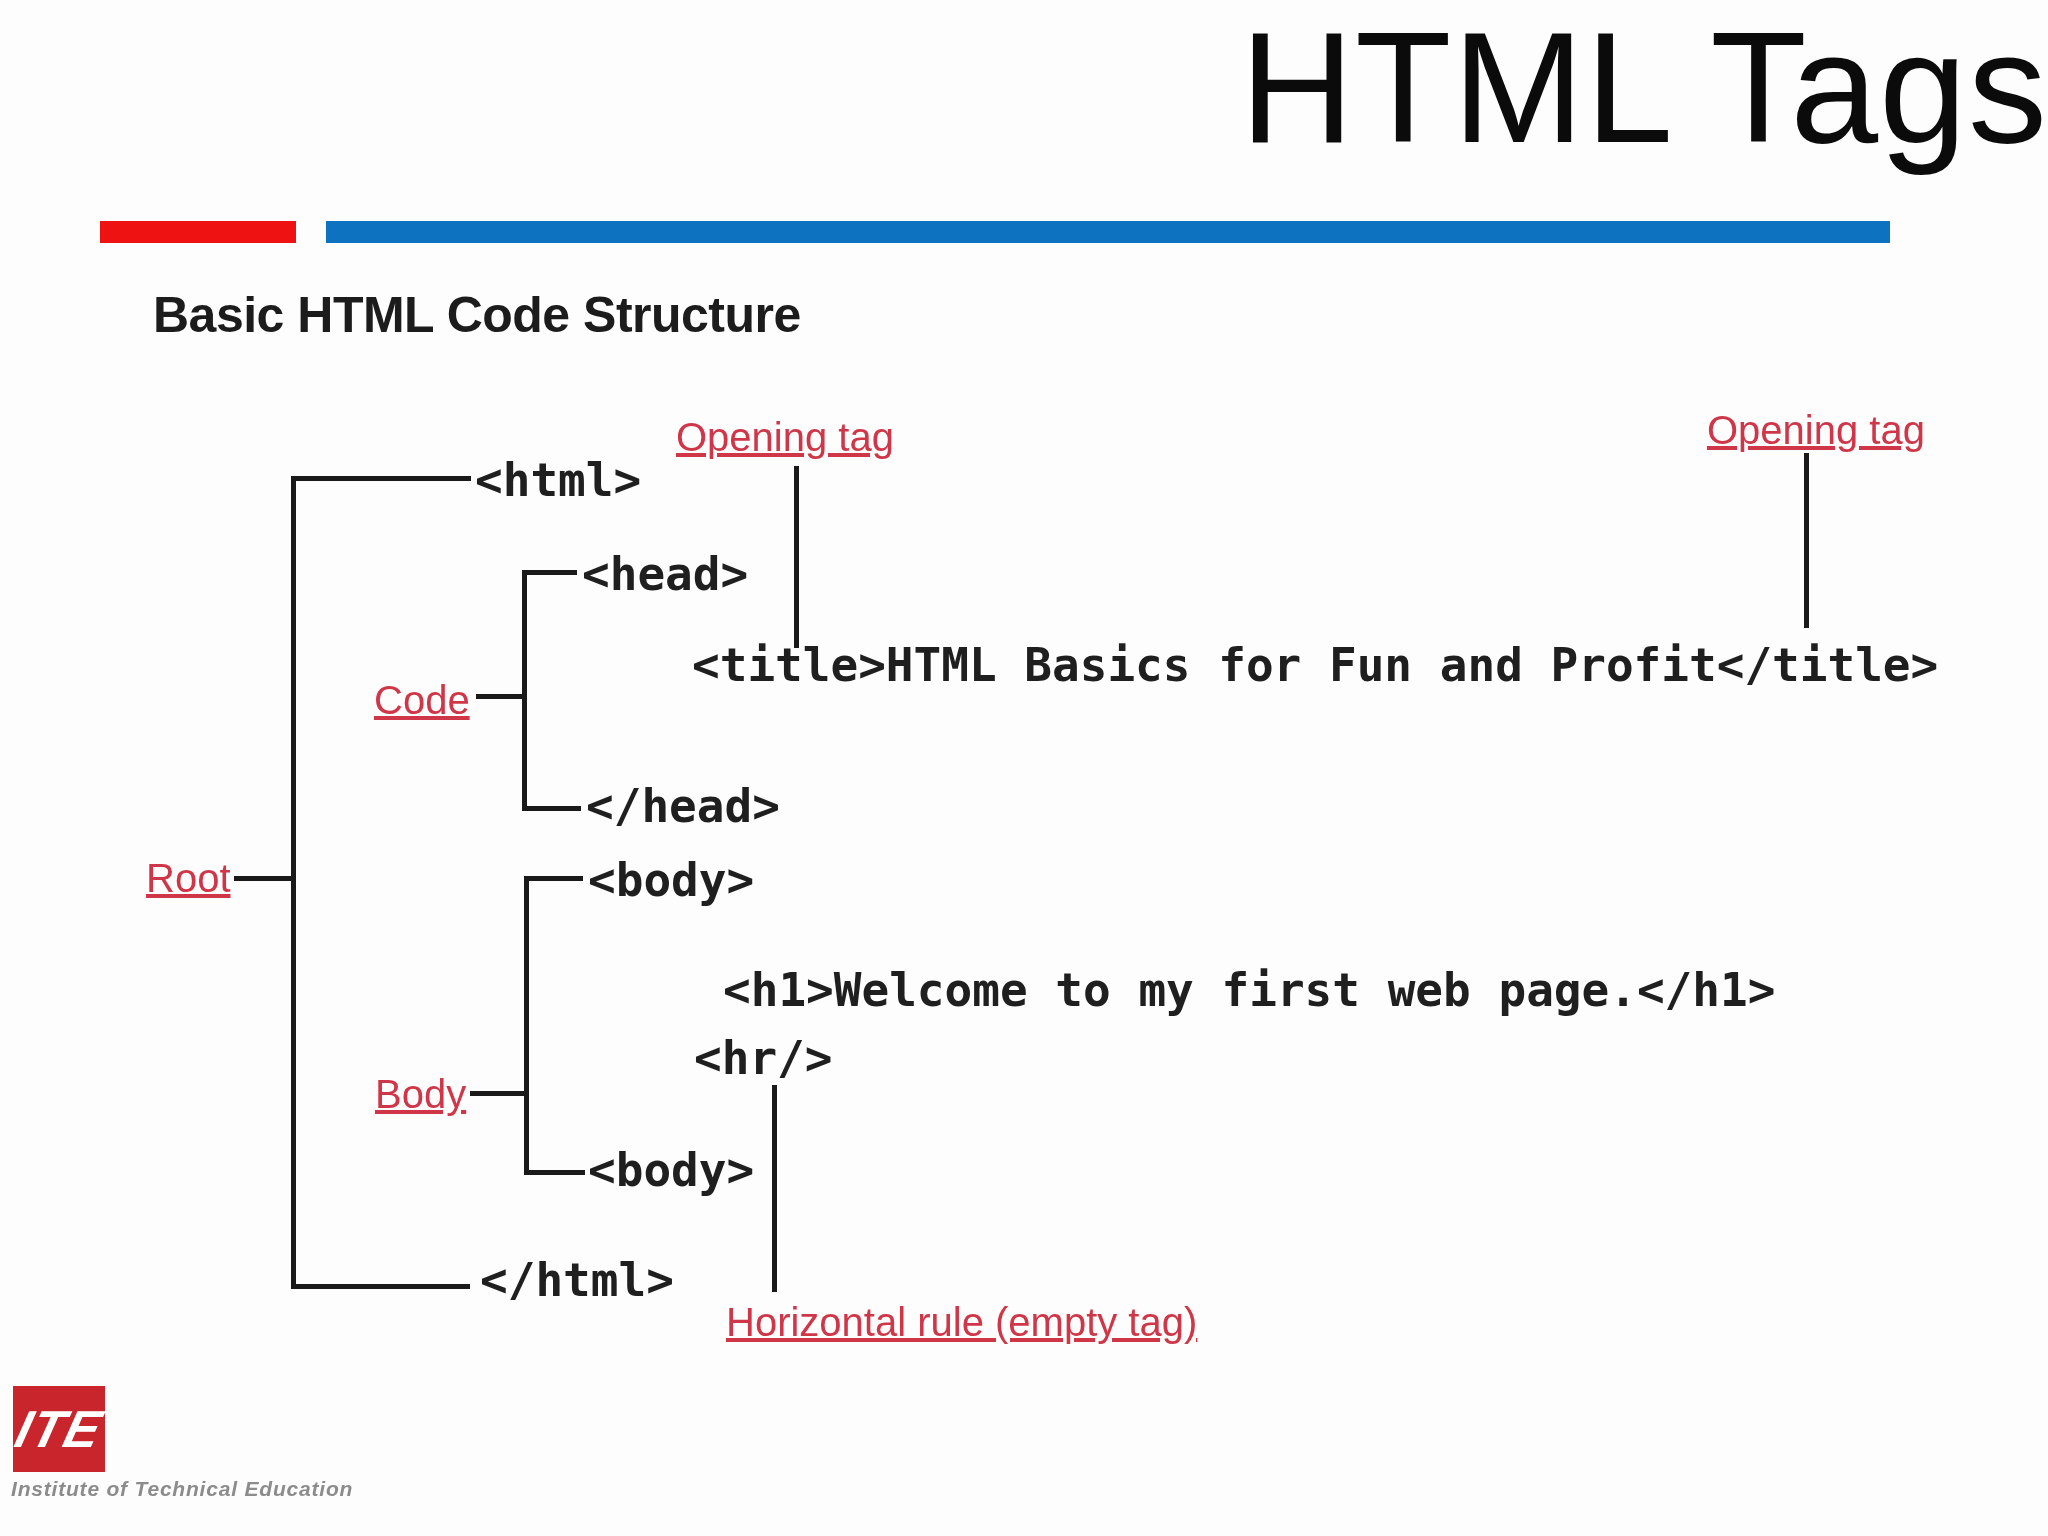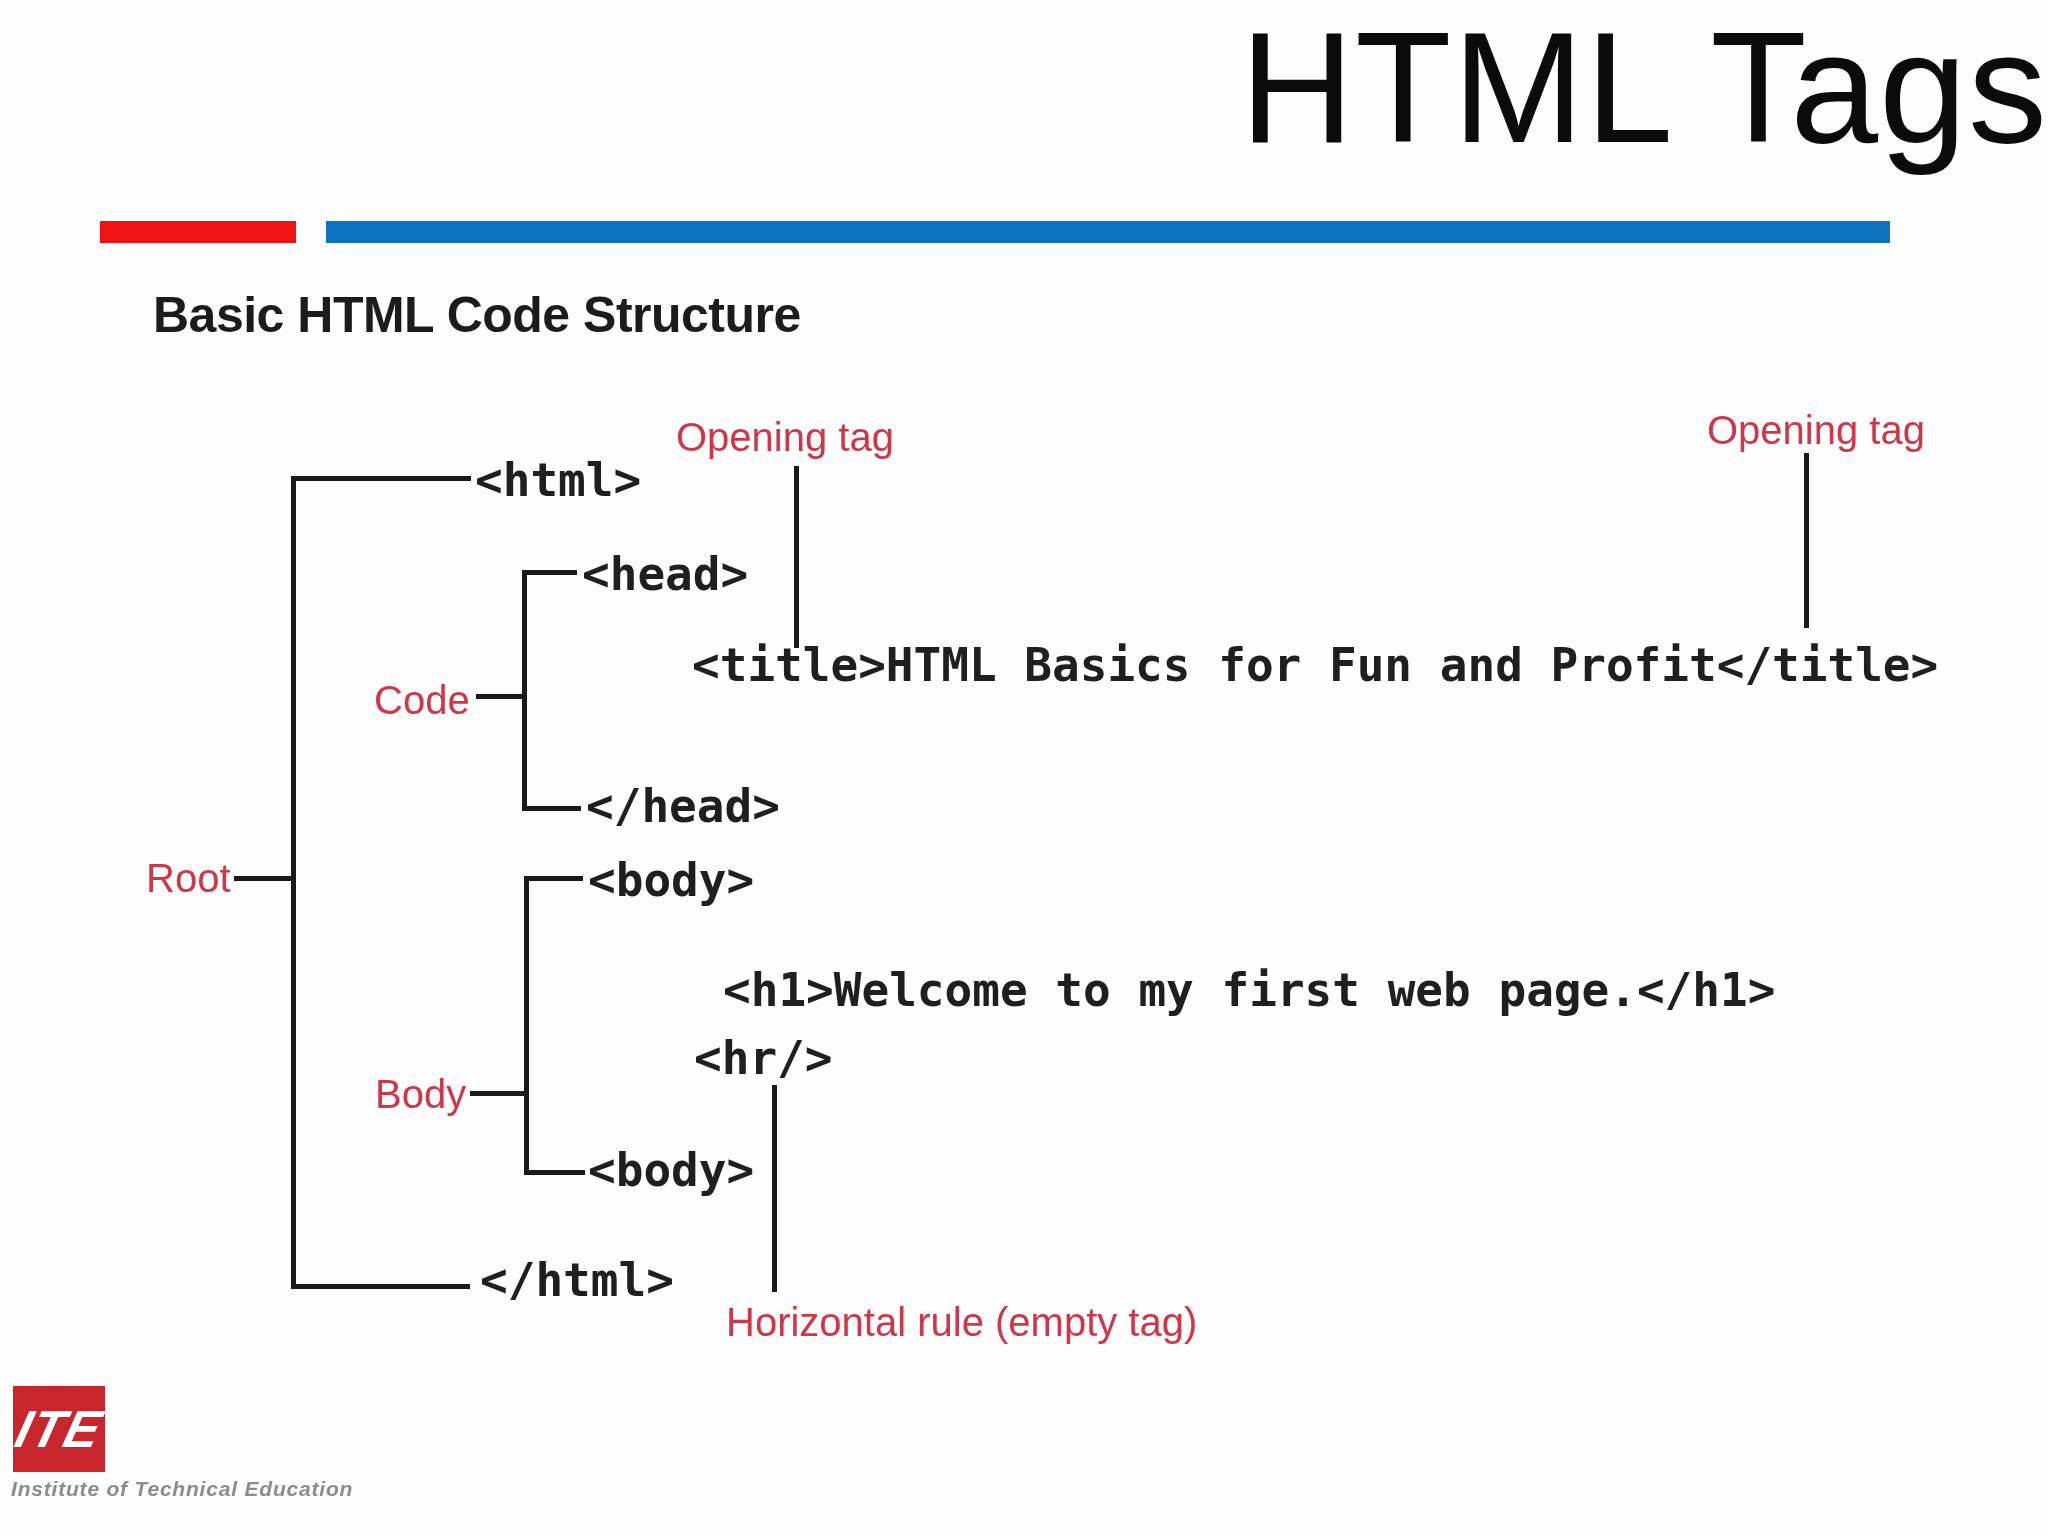--- a/index.html
+++ b/index.html
@@ -24,21 +24,21 @@
   .section-heading{
     position:absolute;left:153px;top:286px;
     font-size:50px;font-weight:700;color:#1c1c1c;letter-spacing:-0.5px;
   }
   .code{
     position:absolute;font-family:"DejaVu Sans Mono",monospace;
     font-size:46px;line-height:52px;color:var(--c-code);white-space:pre;font-weight:bold;
   }
   .lbl{
     position:absolute;font-size:40px;line-height:46px;
-    color:var(--c-label);white-space:pre;
+    color:var(--c-label);white-space:pre;text-decoration:underline;
   }
   .tl{position:absolute;background:var(--c-line);}
 
   
   .n-html-open  {left:475px;top:454px;}
   .n-head-open  {left:582px;top:548px;}
   .n-title-line {left:692px;top:639px;}
   .n-head-close {left:586px;top:780px;}
   .n-body-open  {left:588px;top:854px;}
   .n-h1-line    {left:723px;top:942px;margin-top:22px;}

